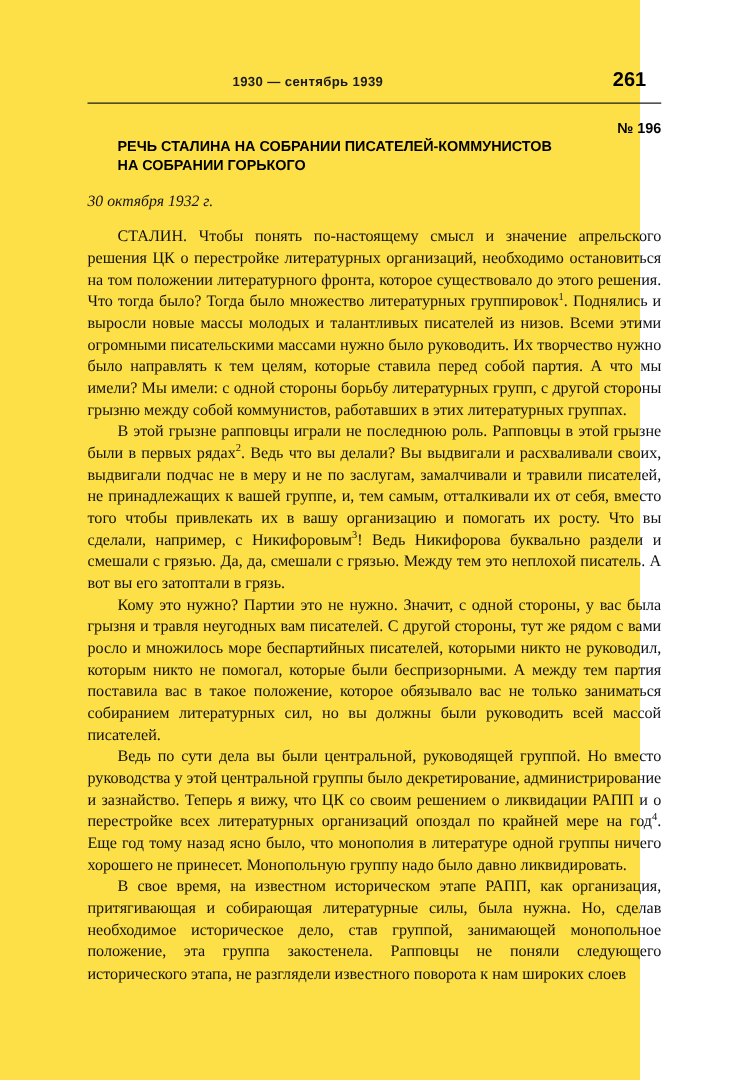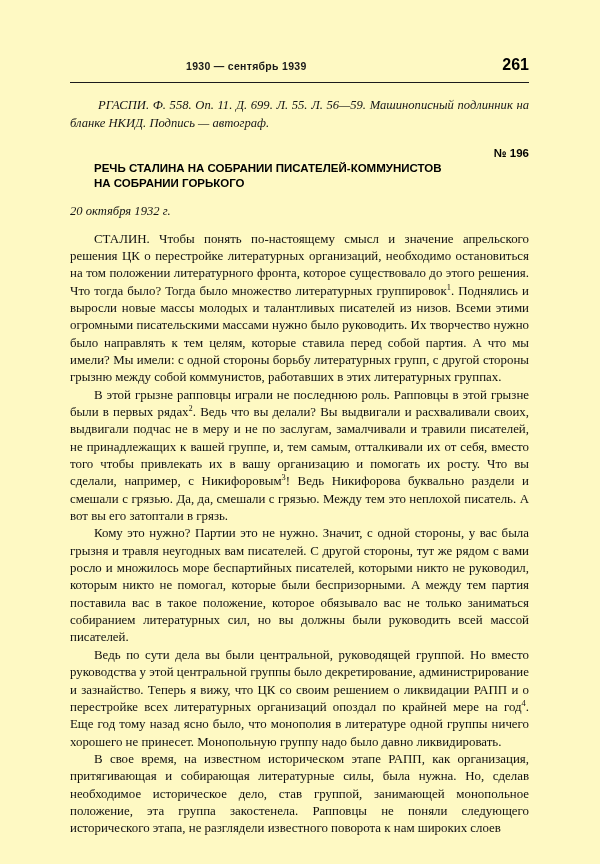--- a/index.html
+++ b/index.html
@@ -14,23 +14,23 @@
     font-family: "Liberation Serif", "DejaVu Serif", serif;
     color: #111111;
     overflow: hidden;
     position: relative;
   }
 
   .page {
     position: absolute;
     left: 0;
     top: 0;
-    width: 600px;
+    width: 512px;
     height: 864px;
-    background: #fef9c3;
+    background: #fde047;
     text-decoration: underline;
   }
 
   .content {
     position: absolute;
     left: 70px;
     top: 56px;
     width: 459px;
   }
 
@@ -45,21 +45,21 @@
     top: 4px;
     font-family: "Liberation Sans", "DejaVu Sans", sans-serif;
     font-size: 10.5px;
     font-weight: bold;
     letter-spacing: 0.3px;
     color: #1a1a1a;
     white-space: nowrap;
   }
   .running-head .rh-folio {
     position: absolute;
-    right: 0;
+    right: 12px;
     top: 0;
     font-family: "Liberation Sans", "DejaVu Sans", sans-serif;
     font-size: 16px;
     font-weight: bold;
     color: #000000;
   }
   .head-rule {
     border: 0;
     border-top: 1.6px solid #1c1c1c;
     margin: 0 0 14px 0;
@@ -146,31 +146,30 @@
 
 <div class="page">
   <div class="content">
 
     <div class="running-head">
       <div class="rh-title">1930 — сентябрь 1939</div>
       <div class="rh-folio">261</div>
     </div>
     <hr class="head-rule">
 
-    <p class="archive-ref">РГАСПИ. Ф. 558. Оп. 11. Д. 699. Л. 55. Л. 56—59. Машинописный подлинник на бланке НКИД. Подпись — автограф.</p>
 
 
     <div class="doc-number">№ 196</div>
 
     <div class="doc-title">
       <span class="title-line">РЕЧЬ СТАЛИНА НА СОБРАНИИ ПИСАТЕЛЕЙ-КОММУНИСТОВ</span>
       <span class="title-line">НА СОБРАНИИ ГОРЬКОГО</span>
     </div>
 
-    <div class="doc-date">20 октября 1932 г.</div>
+    <div class="doc-date">30 октября 1932 г.</div>
 
     <div class="body-text">
 
       <p><span>СТАЛИН. Чтобы понять по-настоящему смысл и значение апрельского решения ЦК о перестройке литературных организаций, необходимо остановиться на том положении литературного фронта, которое существовало до этого решения. Что тогда было? Тогда было множество литературных группировок</span><sup>1</sup><span>. Поднялись и выросли новые массы молодых и талантливых писателей из низов. Всеми этими огромными писательскими массами нужно было руководить. Их творчество нужно было направлять к тем целям, которые ставила перед собой партия. А что мы имели? Мы имели: с одной стороны борьбу литературных групп, с другой стороны грызню между собой коммунистов, работавших в этих литературных группах.</span></p>
 
       <p><span>В этой грызне рапповцы играли не последнюю роль. Рапповцы в этой грызне были в первых рядах</span><sup>2</sup><span>. Ведь что вы делали? Вы выдвигали и расхваливали своих, выдвигали подчас не в меру и не по заслугам, замалчивали и травили писателей, не принадлежащих к вашей группе, и, тем самым, отталкивали их от себя, вместо того чтобы привлекать их в вашу организацию и помогать их росту. Что вы сделали, например, с Никифоровым</span><sup>3</sup><span>! Ведь Никифорова буквально раздели и смешали с грязью. Да, да, смешали с грязью. Между тем это неплохой писатель. А вот вы его затоптали в грязь.</span></p>
 
       <p>Кому это нужно? Партии это не нужно. Значит, с одной стороны, у вас была грызня и травля неугодных вам писателей. С другой стороны, тут же рядом с вами росло и множилось море беспартийных писателей, которыми никто не руководил, которым никто не помогал, которые были беспризорными. А между тем партия поставила вас в такое положение, которое обязывало вас не только заниматься собиранием литературных сил, но вы должны были руководить всей массой писателей.</p>
 
       <p><span>Ведь по сути дела вы были центральной, руководящей группой. Но вместо руководства у этой центральной группы было декретирование, администрирование и зазнайство. Теперь я вижу, что ЦК со своим решением о ликвидации РАПП и о перестройке всех литературных организаций опоздал по крайней мере на год</span><sup>4</sup><span>. Еще год тому назад ясно было, что монополия в литературе одной группы ничего хорошего не принесет. Монопольную группу надо было давно ликвидировать.</span></p>

